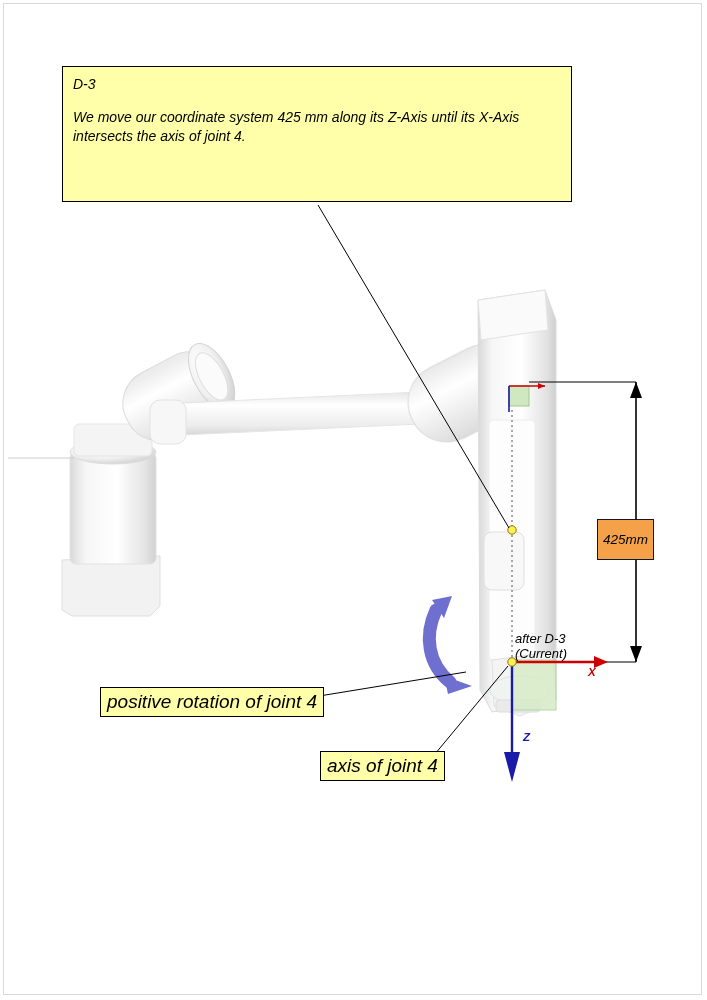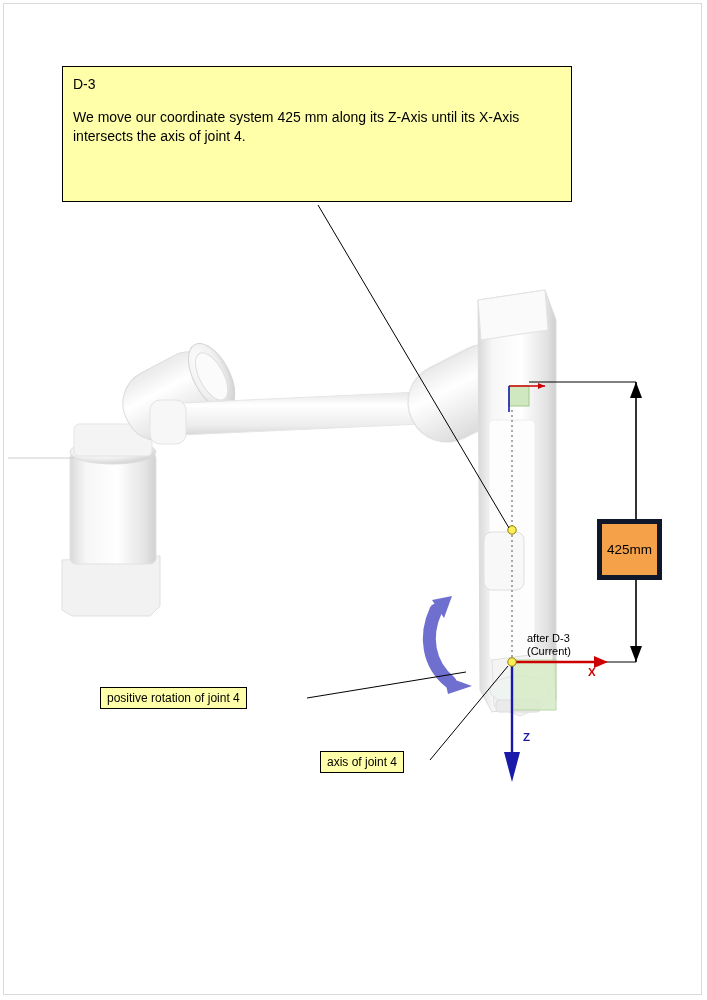--- a/index.html
+++ b/index.html
@@ -13,20 +13,21 @@
     font-family: "Liberation Sans", sans-serif;
     position: relative;
     overflow: hidden;
   }
   #stage {
     position: absolute;
     left: 0; top: 0;
     width: 707px;
     height: 1000px;
     background: #ffffff;
+    font-style: italic;
   }
   .page-border {
     position: absolute;
     left: 3px; top: 3px;
     width: 699px;
     height: 992px;
     border: 1px solid #d9d9d9;
     box-sizing: border-box;
   }
   
@@ -56,54 +57,54 @@
   .note-code {
     white-space: pre;
   }
   
   .label-box {
     position: absolute;
     background: #ffffaa;
     border: 1px solid #000000;
     box-sizing: border-box;
     color: #000000;
-    font-size: 12px;
+    font-size: 19px;
     padding: 3px 6px;
     white-space: nowrap;
   }
   #label-rotation { left: 100px; top: 687px; }
   #label-axis     { left: 312px; top: 751px; margin-left: 8px; }
 
   .dim-box {
     position: absolute;
     left: 597px;
     top: 519px;
     background: #f4a14a;
-    border: 5px solid #0f172a;
+    border: 1px solid #0f172a;
     box-sizing: border-box;
     color: #000000;
     font-size: 13.5px;
-    padding: 18px 5px;
+    padding: 12px 5px;
     white-space: nowrap;
   }
 
   .axis-label {
     position: absolute;
     font-size: 11.5px;
     font-weight: bold;
     color: #cc0000;
   }
   #axis-label-x { left: 588px; top: 666px; }
   #axis-label-z { left: 523px; top: 731px; color: #1a1aa8; }
 
   .frame-label {
     position: absolute;
-    left: 527px;
+    left: 515px;
     top: 632px;
-    font-size: 11px;
+    font-size: 13px;
     line-height: 1.15;
     color: #000000;
     white-space: nowrap;
   }
 
   svg.overlay {
     position: absolute;
     left: 0; top: 0;
     width: 707px;
     height: 1000px;

